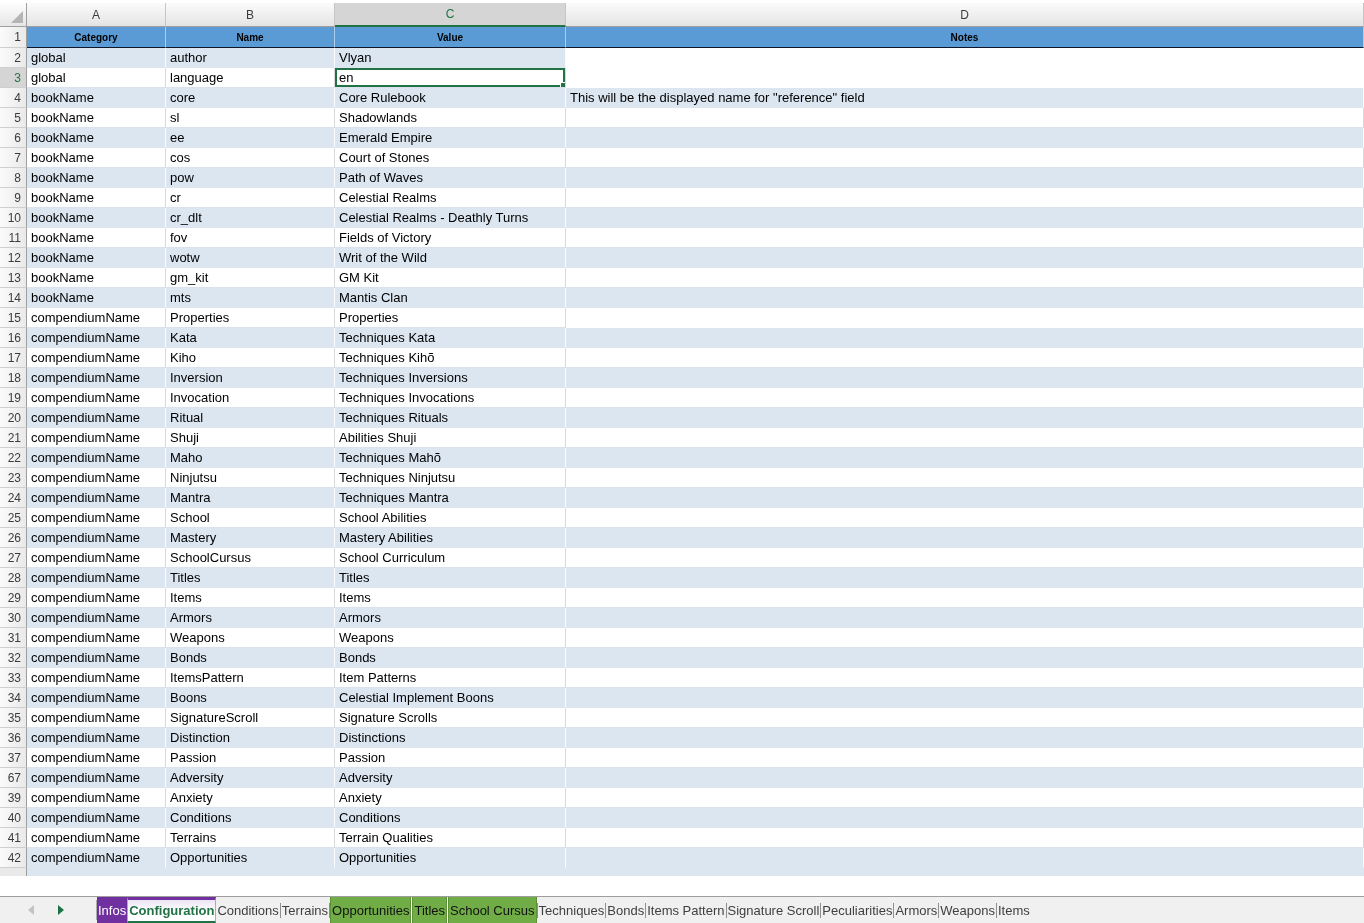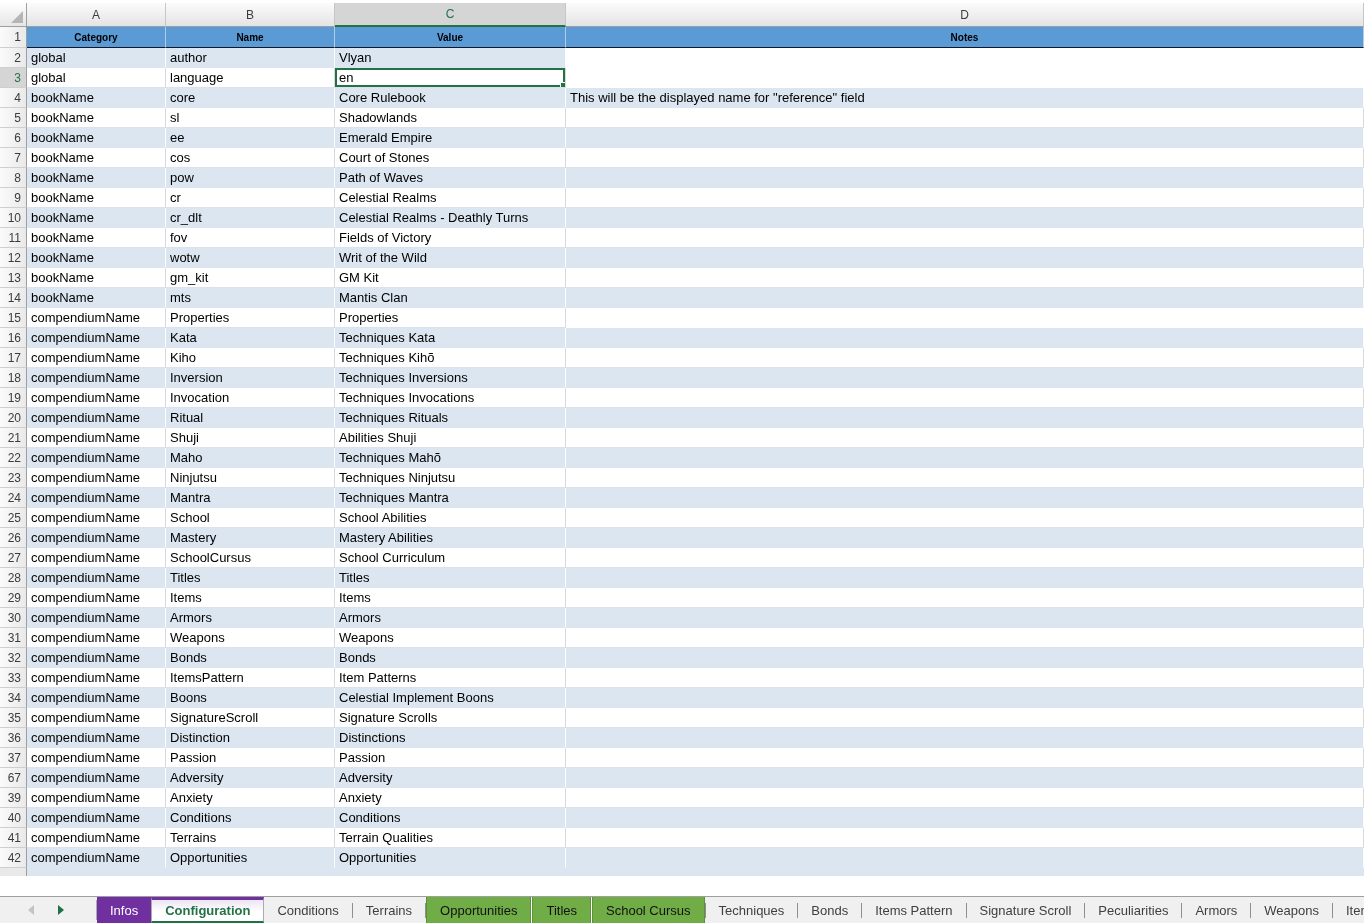--- a/index.html
+++ b/index.html
@@ -50,21 +50,21 @@
 
   
   .tabbar{height:27px;background:#f0f0f0;border-top:1px solid #9e9e9e;
     box-sizing:border-box;display:flex;align-items:stretch;overflow:hidden}
   .nav{display:flex;align-items:center;width:96px;box-sizing:border-box;padding-left:28px;gap:24px;flex:none}
   .arr{width:0;height:0}
   .arr.left{border-top:5px solid transparent;border-bottom:5px solid transparent;border-right:6px solid #c3c3c3}
   .arr.right{border-top:5px solid transparent;border-bottom:5px solid transparent;border-left:6px solid #1e7145}
   .navline{width:1px;background:#ababab;margin:3px 0;flex:none}
   .tabstrip{display:flex;align-items:stretch;flex:1;overflow:hidden}
-  .tab{display:flex;align-items:center;padding:0 13px;font-size:13px;color:#404040;
+  .tab{display:flex;align-items:center;padding:0 1px;font-size:13px;color:#404040;
     white-space:nowrap;flex:none}
   .tab.purple{background:#7030a0;color:#fff}
   .tab.green{background:#70ad47;color:#111;border-left:1px solid #5d9138;border-right:1px solid #5d9138}
   .tab.active{background:linear-gradient(#ece4f4,#ffffff 55%);
     border-top:3px solid #7030a0;border-left:1px solid #ababab;border-right:1px solid #ababab;
     border-bottom:2px solid #217346;box-sizing:border-box;
     color:#217346;font-weight:bold}
   .tabsep{width:1px;height:15px;background:#8f8f8f;align-self:center;flex:none}
   .tabsep.white{background:#ffffff;height:25px}
 </style>

